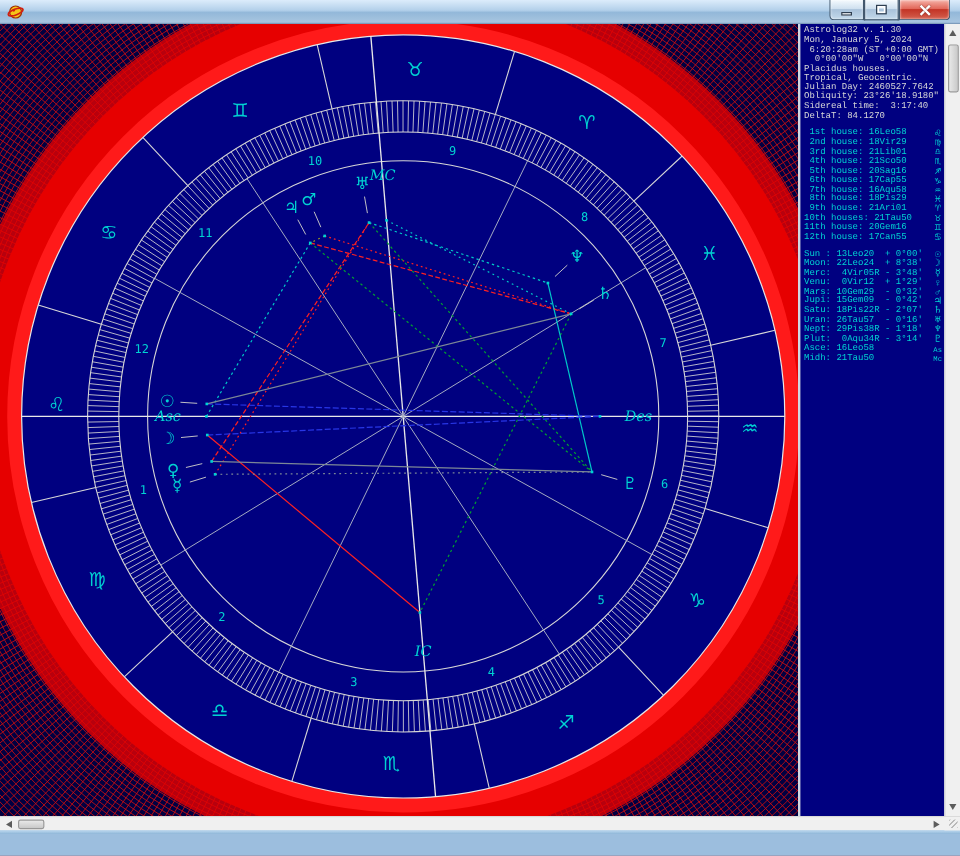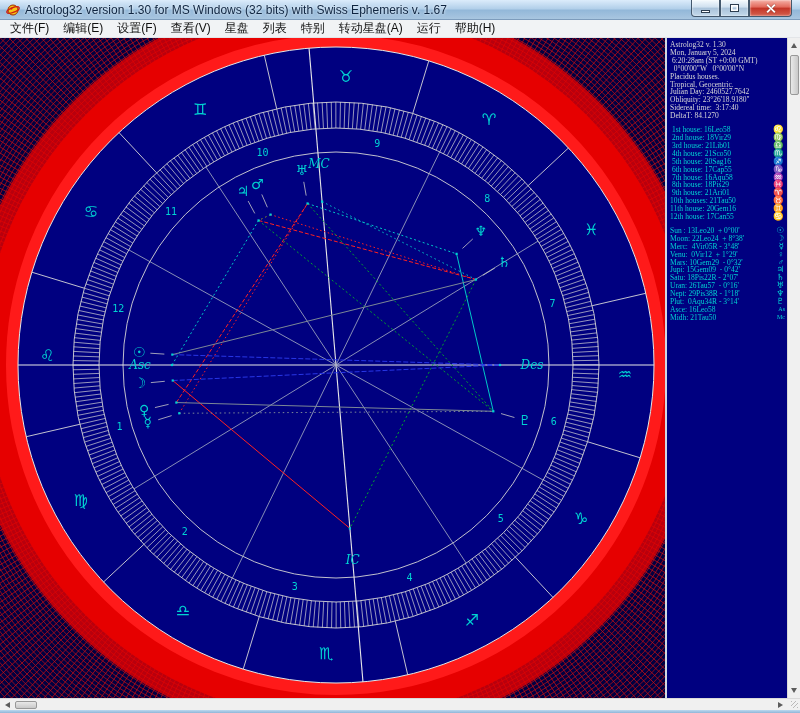--- a/index.html
+++ b/index.html
@@ -22,21 +22,21 @@
   .glyph-close:before{transform:rotate(45deg)}
   .glyph-close:after{transform:rotate(-45deg)}
   
   .menubar{height:18px;flex:0 0 18px;background:#f1f3f5;display:flex;align-items:center;padding-left:3px;font-size:12px;color:#111;border-bottom:1px solid #e3e5e8}
   .menuitem{padding:1px 7px;white-space:nowrap}
   
   .client{display:flex;height:660px;flex:0 0 660px}
   .chartwrap{width:665px;height:660px;position:relative;background:#000041;overflow:hidden}
   .chartwrap svg{display:block}
   .sidebar{width:122px;height:660px;background:#000080;border-left:2px solid #cfd8e2;padding:3px 0 0 3px;
-    font-family:Liberation Serif, serif;font-size:7.5px;line-height:7.9px;color:#00d2d2;overflow:hidden}
+    font-family:Liberation Mono, monospace;font-size:7.5px;line-height:7.9px;color:#00d2d2;overflow:hidden}
   .sb-block{margin-bottom:6px}
   .sb-block pre{font:inherit;white-space:pre}
   .sb-info{color:#d8d8d8}
   .sb-stats{color:#c6cdd2}
   .sb-row{display:flex;align-items:flex-start;white-space:pre}
   .sb-row .g{margin-left:auto;margin-right:3px;font-size:8.5px;line-height:7.9px}
   .sb-row .gt{margin-left:auto;margin-right:2px;font-size:6px}
   
   .vscroll{width:13px;height:660px;background:#f0f0f0;border-left:1px solid #dadada;display:flex;flex-direction:column;align-items:center}
   .sbtnv{width:13px;height:15px;flex:0 0 15px;display:flex;align-items:center;justify-content:center}
@@ -60,46 +60,33 @@
 <body>
 
 <div class="window">
 
   <div class="titlebar">
     <svg class="appicon" viewBox="0 0 14 14">
       <circle cx="7" cy="7" r="5" fill="#f5c518" stroke="#a03000" stroke-width="1"></circle>
       <ellipse cx="7" cy="7" rx="6.5" ry="2.4" fill="none" stroke="#d02010" stroke-width="1.4" transform="rotate(-22 7 7)"></ellipse>
       <circle cx="5.4" cy="5.6" r="1.1" fill="#d02010"></circle>
     </svg>
-    <span class="titletext">Astrolog32 version 1.30 for MS Windows (32 bits) with Swiss Ephemeris v. 1.67</span>
     <div class="winbtns">
       <div class="winbtn">
           <span class="glyph-min"></span>
         </div>
       <div class="winbtn">
           <span class="glyph-max"></span>
         </div>
       <div class="winbtn close">
           <span class="glyph-close"></span>
         </div>
     </div>
   </div>
 
-  <div class="menubar">
-      <span class="menuitem">文件(F)</span>
-      <span class="menuitem">编辑(E)</span>
-      <span class="menuitem">设置(F)</span>
-      <span class="menuitem">查看(V)</span>
-      <span class="menuitem">星盘</span>
-      <span class="menuitem">列表</span>
-      <span class="menuitem">特别</span>
-      <span class="menuitem">转动星盘(A)</span>
-      <span class="menuitem">运行</span>
-      <span class="menuitem">帮助(H)</span>
-    </div>
 
   <div class="client">
     <div class="chartwrap">
       <svg id="wheel-svg" width="665" height="660" viewBox="0 0 665 660">
           <rect x="0" y="0" width="665" height="660" fill="#000041"></rect>
           <line x1="654" y1="327" x2="826" y2="327" stroke="#cf1010" stroke-width="0.8" opacity="0.9"></line>
           <line x1="653.9727561685343" y1="322.8375086083125" x2="825.9580205112634" y2="320.5860981700412" stroke="#cf1010" stroke-width="0.8" opacity="0.9"></line>
           <line x1="653.8910293422273" y1="318.67573043809637" x2="825.8320892380231" y2="314.17329532914215" stroke="#cf1010" stroke-width="0.8" opacity="0.9"></line>
           <line x1="653.7548335245499" y1="314.51537858861616" x2="825.6222277579543" y2="307.76269027805637" stroke="#cf1010" stroke-width="0.8" opacity="0.9"></line>
           <line x1="653.5641920519545" y1="310.35716591474386" x2="825.3284720297412" y2="301.3553814409575" stroke="#cf1010" stroke-width="0.8" opacity="0.9"></line>

